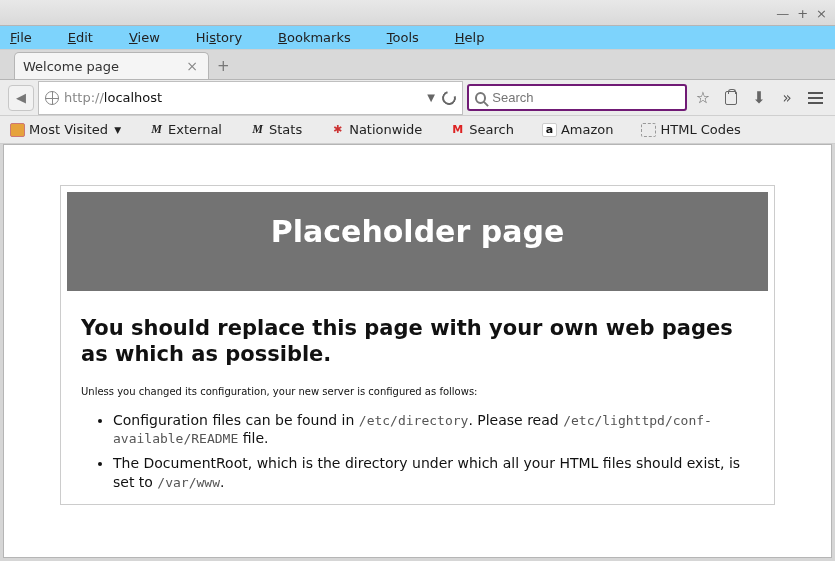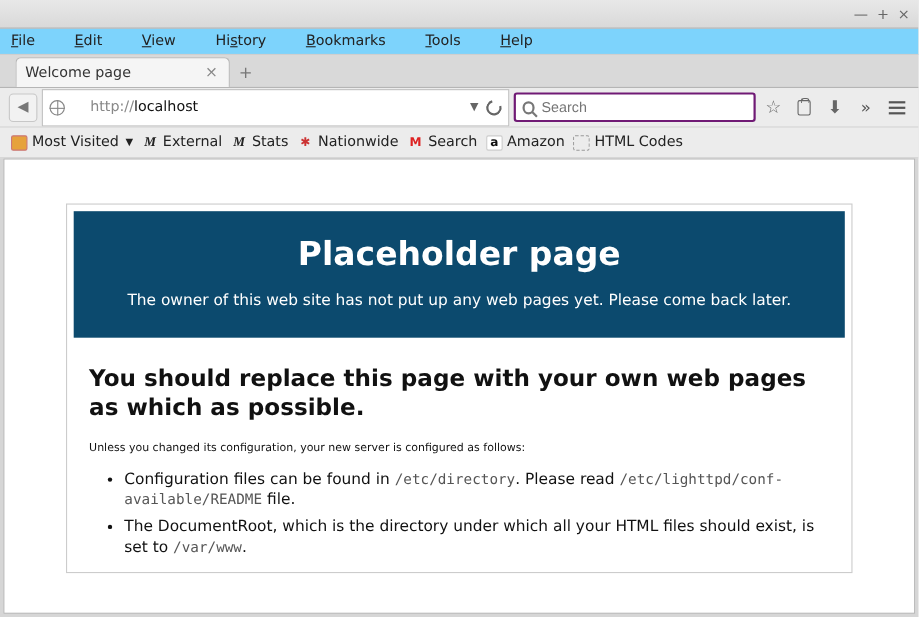--- a/index.html
+++ b/index.html
@@ -10,42 +10,42 @@
 .window-controls span{cursor:pointer;font-size:13px}
 .menubar{height:24px;background:#7dd3fc;display:flex;align-items:center;padding:0 10px;gap:36px;border-bottom:1px solid #cfcfcf}
 .menu-item{font-size:13px;color:#222;cursor:pointer}
 .menu-item u{text-decoration:underline}
 .tabbar{height:30px;background:#d9d9d9;display:flex;align-items:flex-end;padding-left:14px;border-bottom:1px solid #b5b5b5;position:relative}
 .tab{height:27px;background:#f5f5f5;border:1px solid #b5b5b5;border-bottom:none;border-radius:5px 5px 0 0;display:flex;align-items:center;padding:0 8px;min-width:195px;position:relative;color:#333}
 .tab-close{margin-left:auto;color:#888;font-size:14px;cursor:pointer;padding:0 2px}
 .newtab{margin-left:8px;color:#777;font-size:15px;cursor:pointer;height:27px;display:flex;align-items:center}
 .navbar{height:36px;background:#ececec;display:flex;align-items:center;padding:0 8px;gap:4px;border-bottom:1px solid #cfcfcf}
 .nav-btn{width:26px;height:26px;border:1px solid #c7c7c7;background:#f2f2f2;border-radius:4px;display:flex;align-items:center;justify-content:center;color:#777;cursor:pointer}
-.urlbar{flex:0 0 425px;height:27px;border:1px solid #bfbfbf;border-radius:0;background:#fff;display:flex;align-items:center;padding:16px 6px;gap:23px}
+.urlbar{flex:0 0 425px;height:27px;border:1px solid #bfbfbf;border-radius:0;background:#fff;display:flex;align-items:center;padding:16px 6px;gap:5px}
 .globe{width:14px;height:14px;border:1px solid #888;border-radius:50%;position:relative}
 .globe:before{content:"";position:absolute;left:6px;top:-1px;width:1px;height:14px;background:#888}
 .globe:after{content:"";position:absolute;top:6px;left:-1px;height:1px;width:14px;background:#888}
 .url-text{font-size:13px;color:#888}
 .url-text b{color:#111;font-weight:normal}
 .url-right{margin-left:auto;display:flex;align-items:center;gap:7px;color:#666}
 .reload{width:14px;height:14px;border:2px solid #666;border-top-color:transparent;border-radius:50%;position:relative;transform:rotate(30deg)}
 .searchbox{flex:1;height:27px;border:2px solid #701a75;border-radius:3px;background:#fff;display:flex;align-items:center;padding:0 6px;gap:6px}
 .mag{width:12px;height:12px;border:2px solid #777;border-radius:50%;position:relative}
 .mag:after{content:"";position:absolute;width:6px;height:2px;background:#777;bottom:-3px;right:-5px;transform:rotate(45deg)}
 .search-input{border:none;outline:none;font-size:13px;color:#888;width:100%;background:transparent}
 .toolbar-icon{width:24px;height:24px;display:flex;align-items:center;justify-content:center;color:#555;cursor:pointer;font-size:15px}
 .hamburger{display:flex;flex-direction:column;gap:3px}
 .hamburger span{width:15px;height:2px;background:#555}
-.bookmarks{height:28px;background:#ececec;display:flex;align-items:center;padding:0 10px;gap:8px;border-bottom:1px solid #cfcfcf}
+.bookmarks{height:28px;background:#ececec;display:flex;align-items:center;padding:0 10px;gap:28px;border-bottom:1px solid #cfcfcf}
 .bm{display:flex;align-items:center;gap:4px;cursor:pointer;color:#222;font-size:13px}
 .bm-icon{width:15px;height:14px;display:inline-flex;align-items:center;justify-content:center;font-size:11px}
 .content{position:absolute;top:144px;left:3px;right:3px;bottom:3px;background:#fff;border:1px solid #b5b5b5;overflow:hidden}
 .page{padding:40px 56px 0}
 .card{border:1px solid #ccc;background:#fff;padding:6px}
-.banner{background:#0c4a6e;color:#fff;text-align:center;padding:22px 18px 26px}
+.banner{background:#737373;color:#fff;text-align:center;padding:22px 18px 26px}
 .banner h1{font-size:30px;font-weight:bold;margin-bottom:16px}
 .banner p{font-size:14px}
 .body{padding:24px 14px 0;color:#111}
 .body h2{font-size:21px;font-weight:bold;line-height:1.25;margin-bottom:18px}
 .body p{font-size:10px;margin-bottom:14px}
 .body ul{list-style:disc;padding-left:32px;font-size:14px}
 .body li{margin-bottom:6px;line-height:1.35}
 code{font-family:"DejaVu Sans Mono",monospace;font-size:13px;color:#555}
 .m-icon{font-family:Georgia,serif;font-style:italic;font-weight:bold;font-size:12px}
 .star{font-size:16px;color:#666}
@@ -145,21 +145,20 @@
       <span class="bm-icon" style="border:1px dashed #999;border-radius:2px"></span>
       <span>HTML Codes</span>
     </span>
 </div>
 
 <div class="content">
   <div class="page">
     <div class="card">
       <div class="banner">
         <h1>Placeholder page</h1>
-        <p>The owner of this web site has not put up any web pages yet. Please come back later.</p>
       </div>
       <div class="body">
         <h2>You should replace this page with your own web pages as which as possible.</h2>
         <p>Unless you changed its configuration, your new server is configured as follows:</p>
         <ul>
           <li><span>Configuration files can be found in </span><code>/etc/directory</code><span>. Please read </span><code>/etc/lighttpd/conf-available/README</code><span> file.</span></li>
           <li><span>The DocumentRoot, which is the directory under which all your HTML files should exist, is set to </span><code>/var/www</code><span>.</span></li>
         </ul>
       </div>
     </div>

